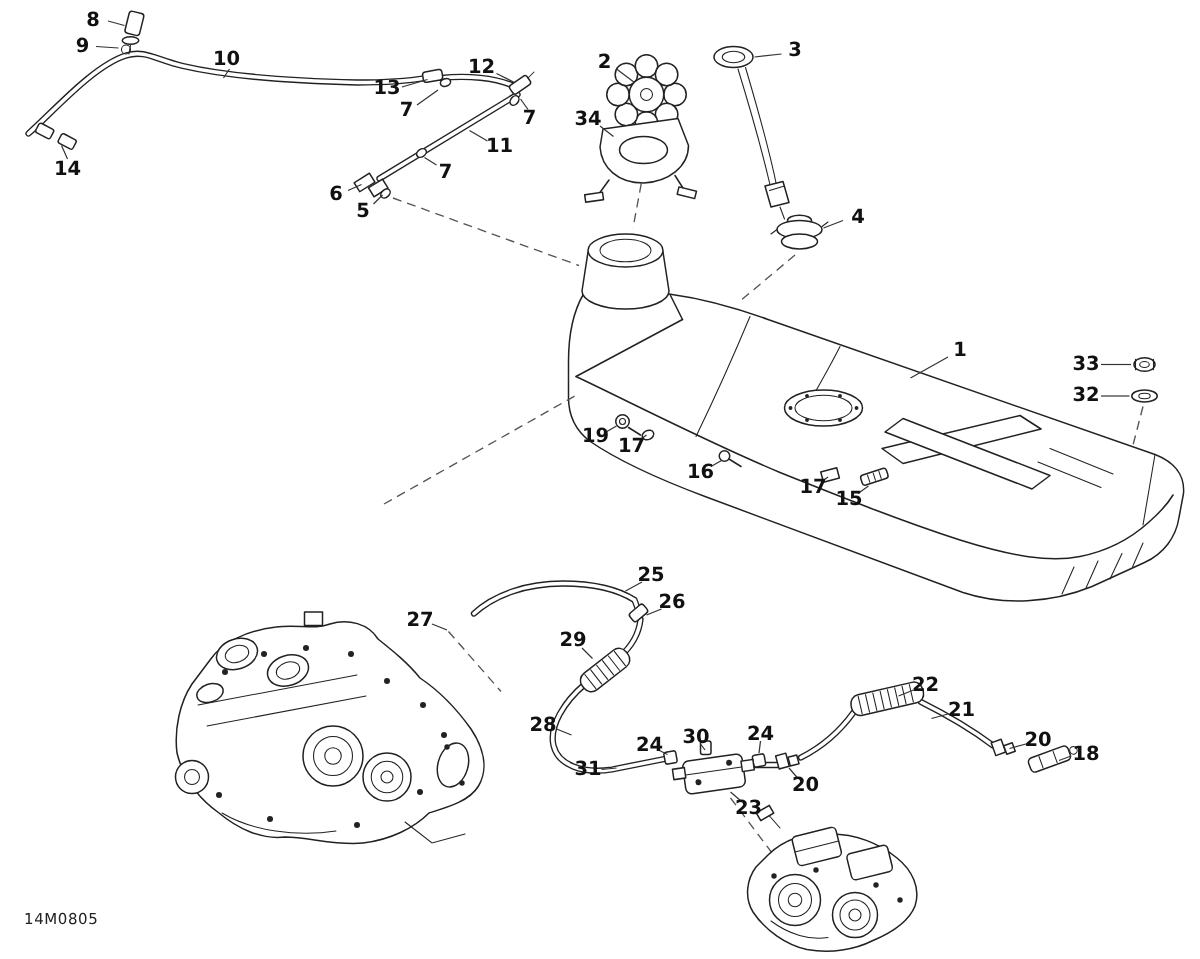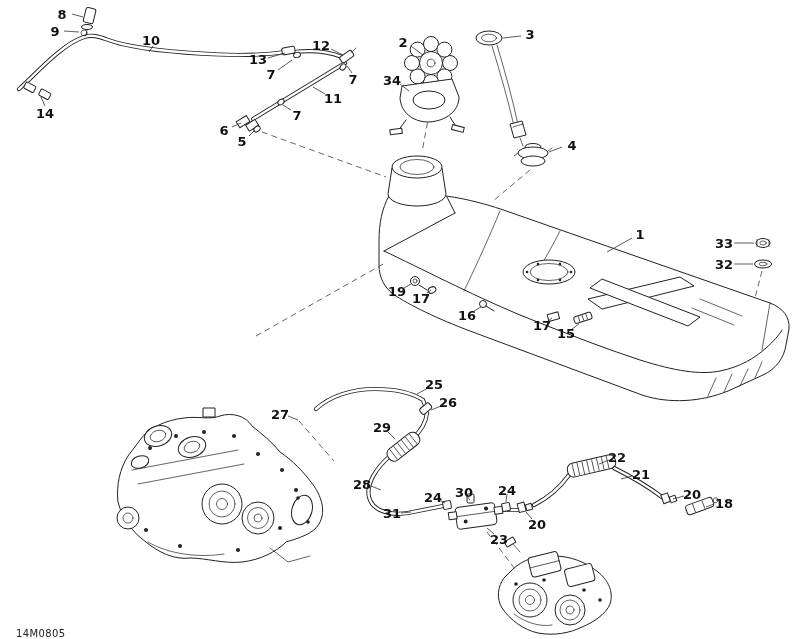--- a/index.html
+++ b/index.html
@@ -8,21 +8,21 @@
   svg{display:block;}
   .ln{stroke:#222;stroke-width:1;fill:none;stroke-linecap:round;stroke-linejoin:round;}
   .thin{stroke:#222;stroke-width:.7;fill:none;stroke-linecap:round;}
   .fill-w{fill:#fff;stroke:#222;stroke-width:1;stroke-linejoin:round;}
   .tube-outer{stroke:#222;stroke-width:4.2;fill:none;stroke-linecap:round;}
   .tube-inner{stroke:#fff;stroke-width:2.4;fill:none;stroke-linecap:round;}
   .dash{stroke:#555;stroke-width:.9;stroke-dasharray:6 4;fill:none;}
   .dot{fill:#222;stroke:none;}
   .callout{font:700 13px "DejaVu Sans",sans-serif;fill:#111;text-anchor:middle;dominant-baseline:central;}
   .leader{stroke:#333;stroke-width:.8;}
-  .drawing-id{position:absolute;left:16px;bottom:0;font-size:10px;color:#222;letter-spacing:.4px;}
+  .drawing-id{position:absolute;left:16px;bottom:20px;font-size:10px;color:#222;letter-spacing:.4px;}
 </style>
 </head>
 <body>
 
 <div class="canvas">
   <svg width="800" height="639" viewBox="0 0 800 639">
 
     <g>
       <path class="fill-w" d="M 446,196 C 468,199 490,205 512,213 L 770,303 C 783,308 790,317 789,329 L 786,345 C 784,358 776,369 763,375 L 728,391 C 701,402 669,404 642,395 L 470,331 C 438,319 409,305 393,294 C 384,287 379,277 379,265 L 379,241 C 379,224 382,208 389,196 Z"></path>
       <path class="ln" d="M 384,251 L 455,213"></path>

